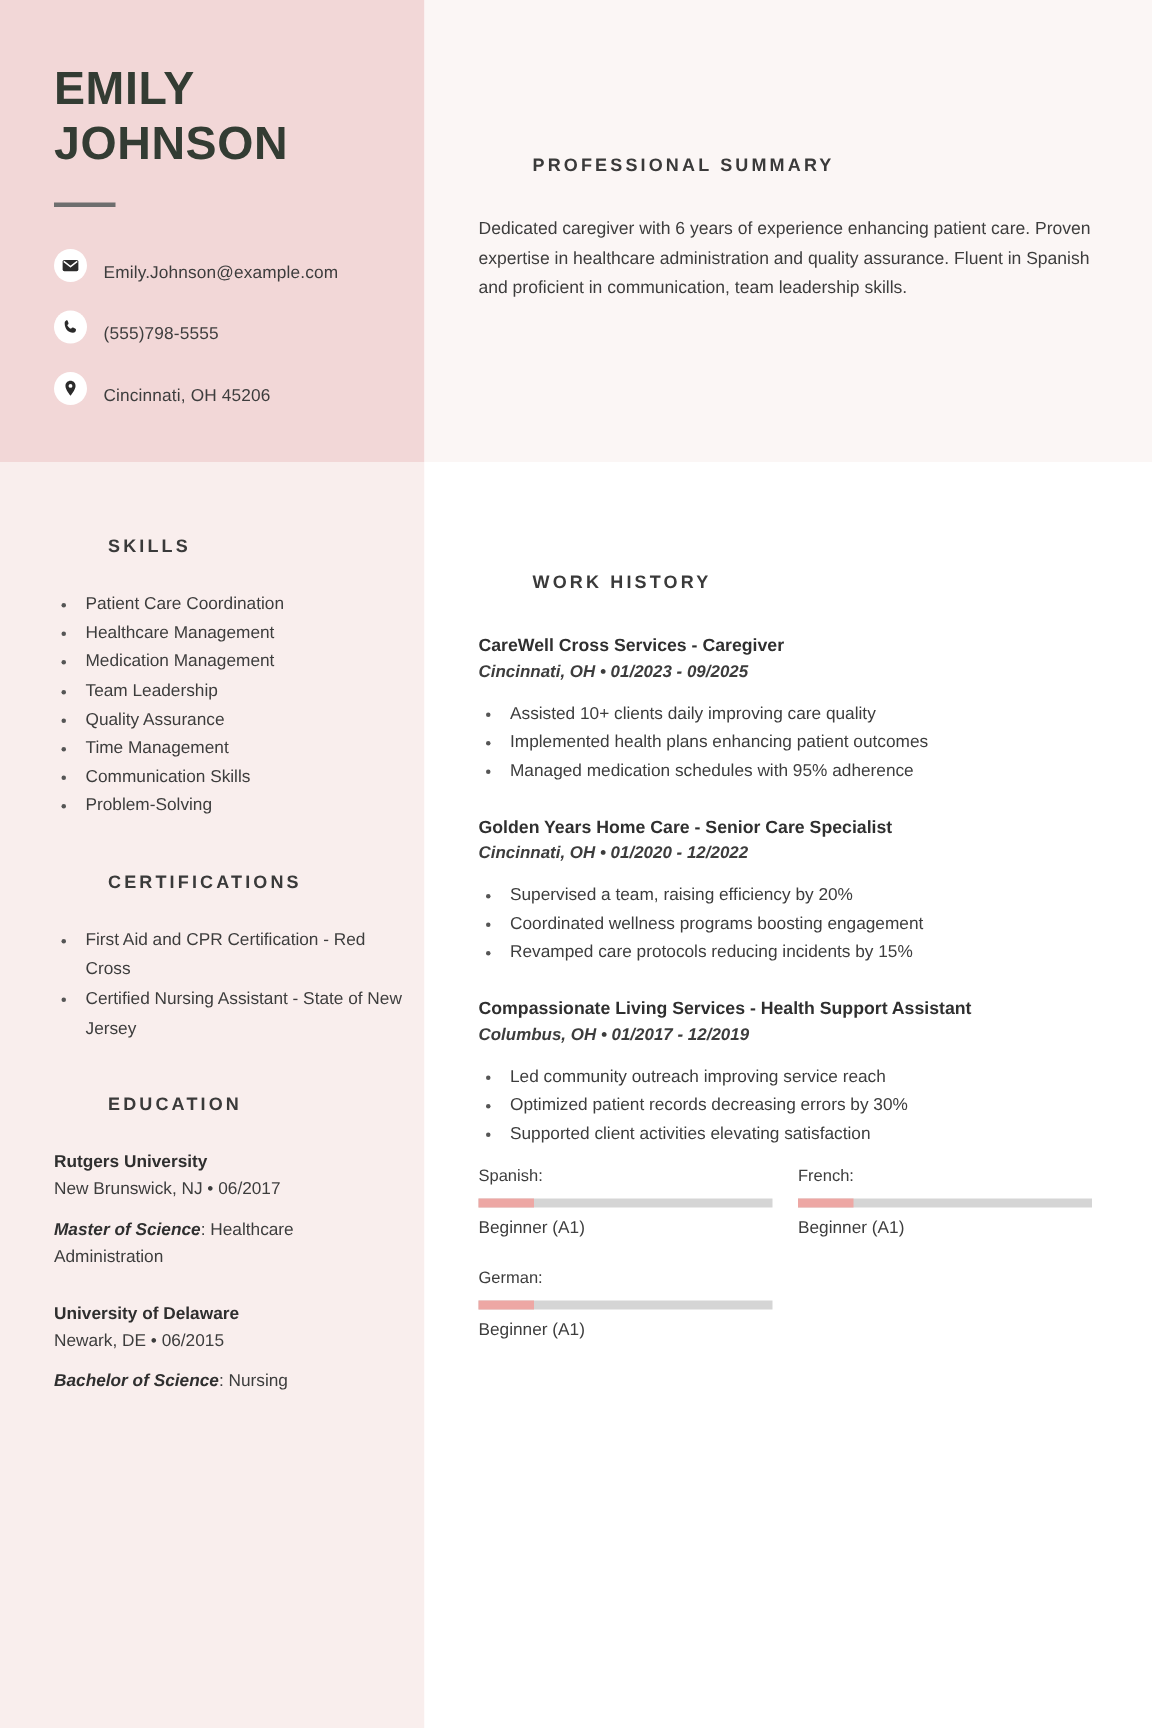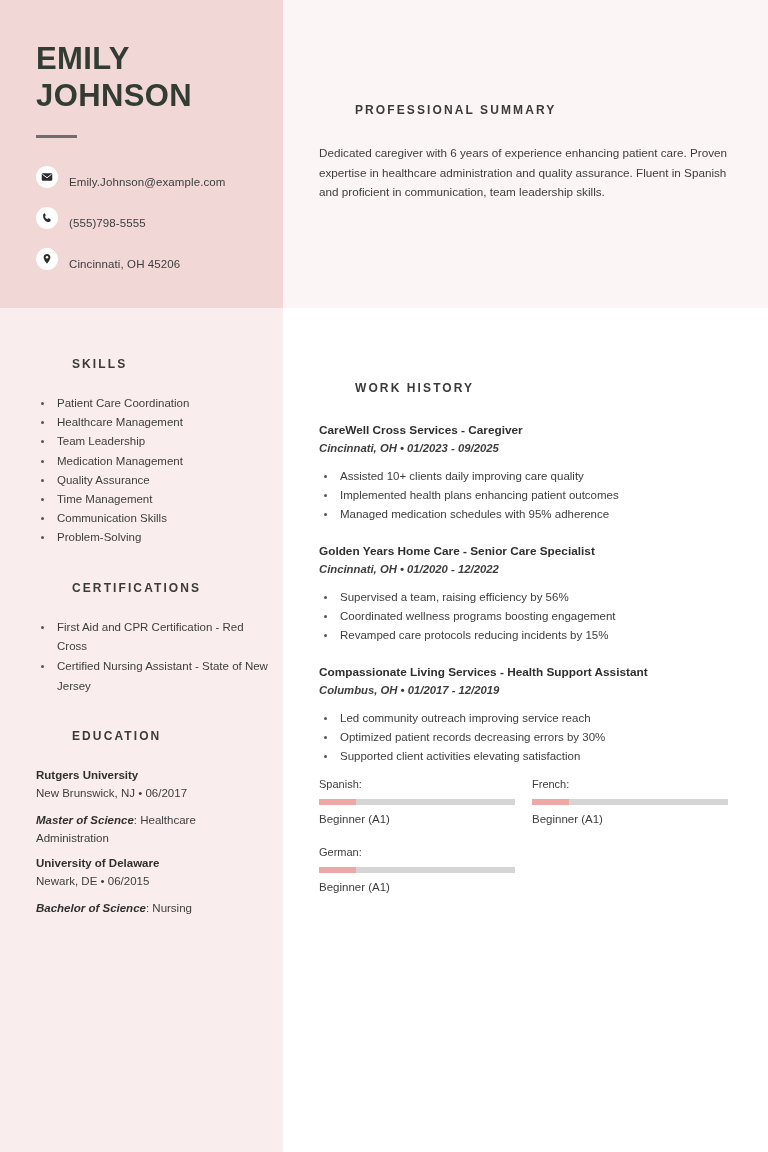--- a/index.html
+++ b/index.html
@@ -206,21 +206,21 @@
   .left-list li::before {
     content: "";
     position: absolute;
     left: 5px; top: 8px;
     width: 3px; height: 3px;
     border-radius: 50%;
     background: #555;
   }
   .certs-block .left-list li { margin-bottom: 1px; }
 
-  .edu-entry { margin-bottom: 7px; }
+  .edu-entry { margin-bottom: 20px; }
   .edu-entry:last-child { margin-bottom: 0; }
   .edu-school {
     font-size: 11.5px;
     font-weight: bold;
     color: #2f2f2f;
     line-height: 18px;
   }
   .edu-place {
     font-size: 11.5px;
     color: #3d3d3d;
@@ -290,22 +290,22 @@
   <div class="summary-block">
     <div class="sec-head">PROFESSIONAL SUMMARY</div>
     <div class="summary-text">Dedicated caregiver with 6 years of experience enhancing patient care. Proven expertise in healthcare administration and quality assurance. Fluent in Spanish and proficient in communication, team leadership skills.</div>
   </div>
 
   <div class="skills-block">
     <div class="sec-head left-head">SKILLS</div>
     <ul class="left-list" id="skills-list">
         <li>Patient Care Coordination</li>
         <li>Healthcare Management</li>
+        <li>Medication Management</li>
         <li>Team Leadership</li>
-        <li>Medication Management</li>
         <li>Quality Assurance</li>
         <li>Time Management</li>
         <li>Communication Skills</li>
         <li>Problem-Solving</li>
       </ul>
   </div>
 
   <div class="certs-block">
     <div class="sec-head left-head">CERTIFICATIONS</div>
     <ul class="left-list" id="certs-list">
@@ -339,21 +339,21 @@
           <ul class="job-bullets">
             <li>Assisted 10+ clients daily improving care quality</li>
             <li>Implemented health plans enhancing patient outcomes</li>
             <li>Managed medication schedules with 95% adherence</li>
           </ul>
         </div>
         <div class="job">
           <div class="job-title">Golden Years Home Care - Senior Care Specialist</div>
           <div class="job-meta">Cincinnati, OH  •  01/2020 - 12/2022</div>
           <ul class="job-bullets">
-            <li>Supervised a team, raising efficiency by 56%</li>
+            <li>Supervised a team, raising efficiency by 20%</li>
             <li>Coordinated wellness programs boosting engagement</li>
             <li>Revamped care protocols reducing incidents by 15%</li>
           </ul>
         </div>
         <div class="job">
           <div class="job-title">Compassionate Living Services - Health Support Assistant</div>
           <div class="job-meta">Columbus, OH  •  01/2017 - 12/2019</div>
           <ul class="job-bullets">
             <li>Led community outreach improving service reach</li>
             <li>Optimized patient records decreasing errors by 30%</li>

